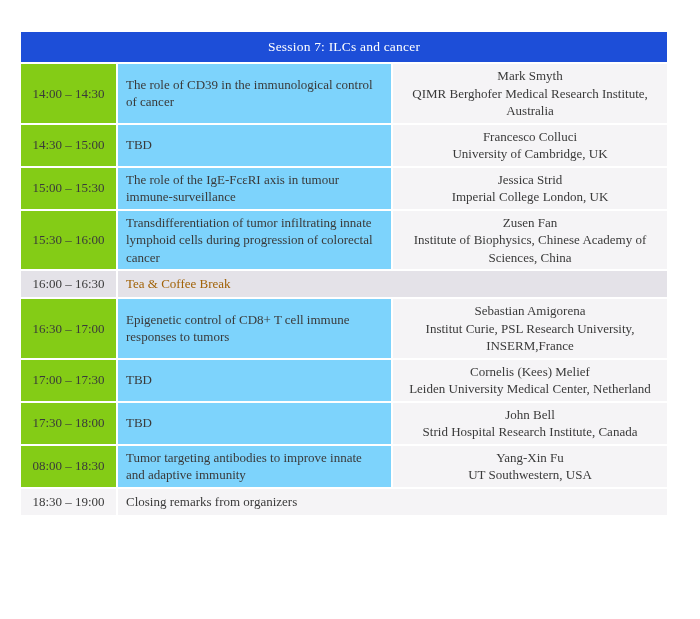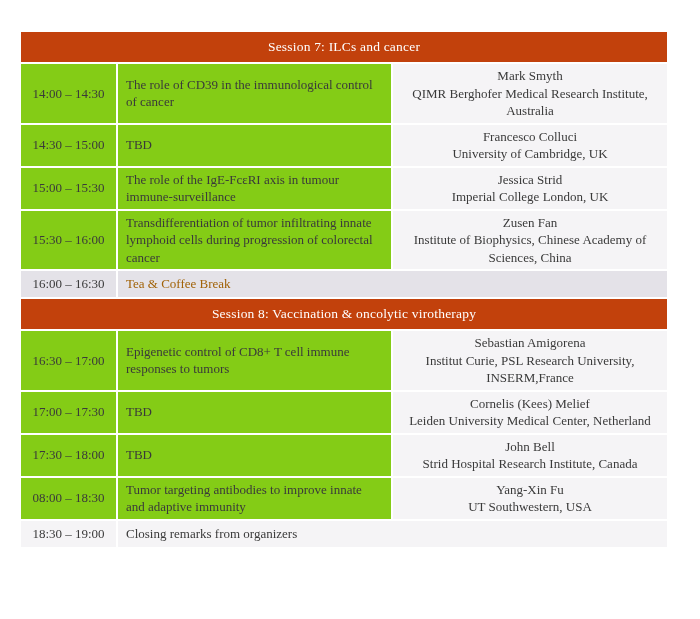--- a/index.html
+++ b/index.html
@@ -17,21 +17,21 @@
     overflow: hidden;
   }
   table.schedule {
     border-collapse: separate;
     border-spacing: 2px;
     table-layout: fixed;
     width: 648px;
     margin: 30px 0 0 19px;
   }
   th.session {
-    background: #c2410c;
+    background: #1d4ed8;
     color: #ffffff;
     font-weight: normal;
     font-size: 13.5px;
     height: 28px;
     text-align: center;
     letter-spacing: 0.2px;
   }
   td {
     font-size: 13px;
     line-height: 17.5px;
@@ -39,21 +39,21 @@
     vertical-align: middle;
     overflow: hidden;
   }
   td.time {
     background: #84cc16;
     text-align: center;
     padding: 3px 2px;
     white-space: nowrap;
   }
   td.talk {
-    background: #84cc16;
+    background: #7dd3fc;
     padding: 3px 8px;
   }
   td.speaker {
     background: #f5f4f6;
     padding: 3px 7px;
     text-align: center;
   }
   tr.break td.time,
   tr.break td.talk,
   tr.plain td.time,
@@ -119,23 +119,20 @@
           <div>Zusen Fan</div>
           <div>Institute of Biophysics, Chinese Academy of Sciences, China</div>
         </td>
       </tr>
 
       <tr class="row break oneline">
         <td class="time">16:00 – 16:30</td>
         <td class="talk label-red" colspan="2">Tea &amp; Coffee Break</td>
       </tr>
 
-      <tr>
-        <th class="session" colspan="3">Session 8: Vaccination &amp; oncolytic virotherapy</th>
-      </tr>
 
       <tr class="row">
         <td class="time">16:30 – 17:00</td>
         <td class="talk">Epigenetic control of CD8+ T cell immune responses to tumors</td>
         <td class="speaker">
           <div>Sebastian Amigorena</div>
           <div>Institut Curie, PSL Research University, INSERM,France</div>
         </td>
       </tr>
 

